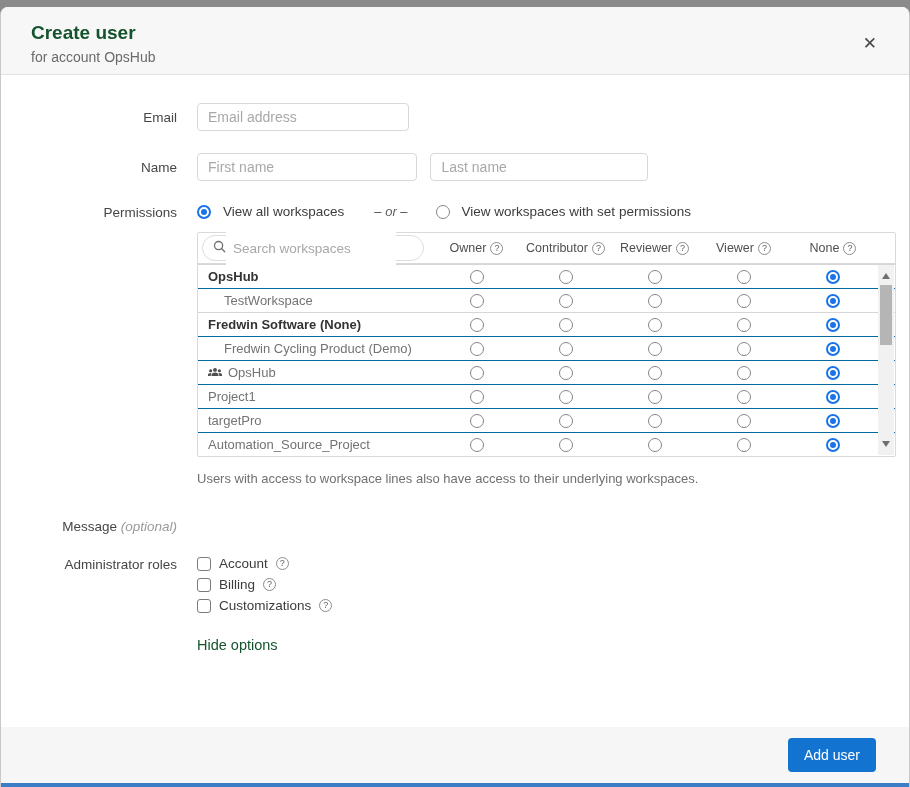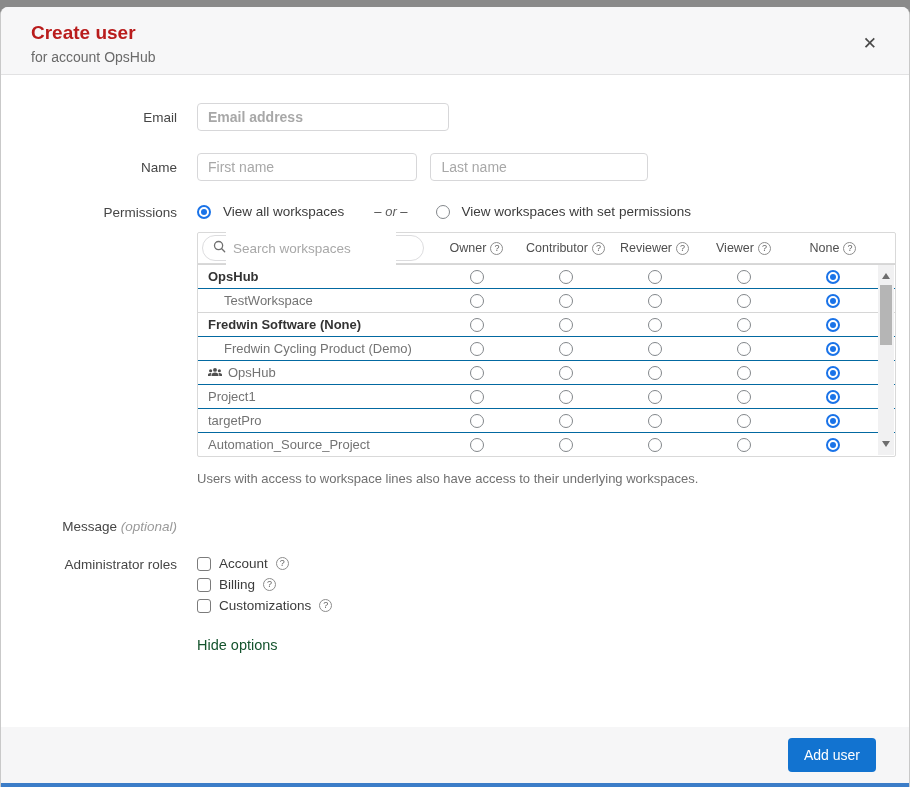--- a/index.html
+++ b/index.html
@@ -15,41 +15,41 @@
   .modal {
     flex: 1 1 auto; display: flex; flex-direction: column;
     background: #ffffff; border-left: 1px solid #c9c9c9; border-right: 1px solid #c9c9c9;
     border-radius: 8px 8px 0 0; overflow: hidden;
   }
   
   .modal-header {
     flex: 0 0 68px; background: #f7f7f8; border-bottom: 1px solid #e2e2e3;
     padding: 15px 30px 0 30px; position: relative;
   }
-  .modal-title { font-size: 19px; font-weight: 700; color: #b91c1c; }
+  .modal-title { font-size: 19px; font-weight: 700; color: #14532d; }
   .modal-subtitle { font-size: 14px; color: #6a6a6a; margin-top: 5px; }
   .close-btn {
     position: absolute; right: 32px; top: 28px; background: none; border: none;
     font-size: 17px; color: #4a4a4a; cursor: pointer; line-height: 1;
   }
   
   .modal-body { flex: 1 1 auto; background: #fff; padding-top: 28px; overflow: hidden; }
   .form-row { display: flex; align-items: flex-start; margin-bottom: 22px; }
   .row-label {
     flex: 0 0 176px; text-align: right; padding-right: 0; padding-top: 7px;
     font-size: 13.5px; color: #464646;
   }
   .row-label .optional { color: #9a9a9a; font-style: italic; }
   .row-content { margin-left: 20px; }
   input[type="text"] {
     height: 28px; border: 1px solid #d7d7d9; border-radius: 4px; padding: 0 10px;
     font-size: 14px; color: #333; font-family: inherit; background: #fff; outline: none;
   }
   input[type="text"]::placeholder, textarea::placeholder { color: #a8a8a8; }
-  .email-input { width: 252px; font-weight: bold; }
+  .email-input { width: 212px; }
   .first-name-input { width: 220px; }
   .last-name-input { width: 218px; margin-left: 9px; }
   
   .perm-row { margin-bottom: 12px; }
   .perm-row .row-label { padding-top: 2px; }
   .perm-options { display: flex; align-items: center; font-size: 13.5px; color: #3c3c3c; padding-top: 1px; }
   .radio {
     display: inline-block; width: 14px; height: 14px; border-radius: 50%;
     border: 1.5px solid #83878b; background: #fff; position: relative; flex: 0 0 auto;
   }

